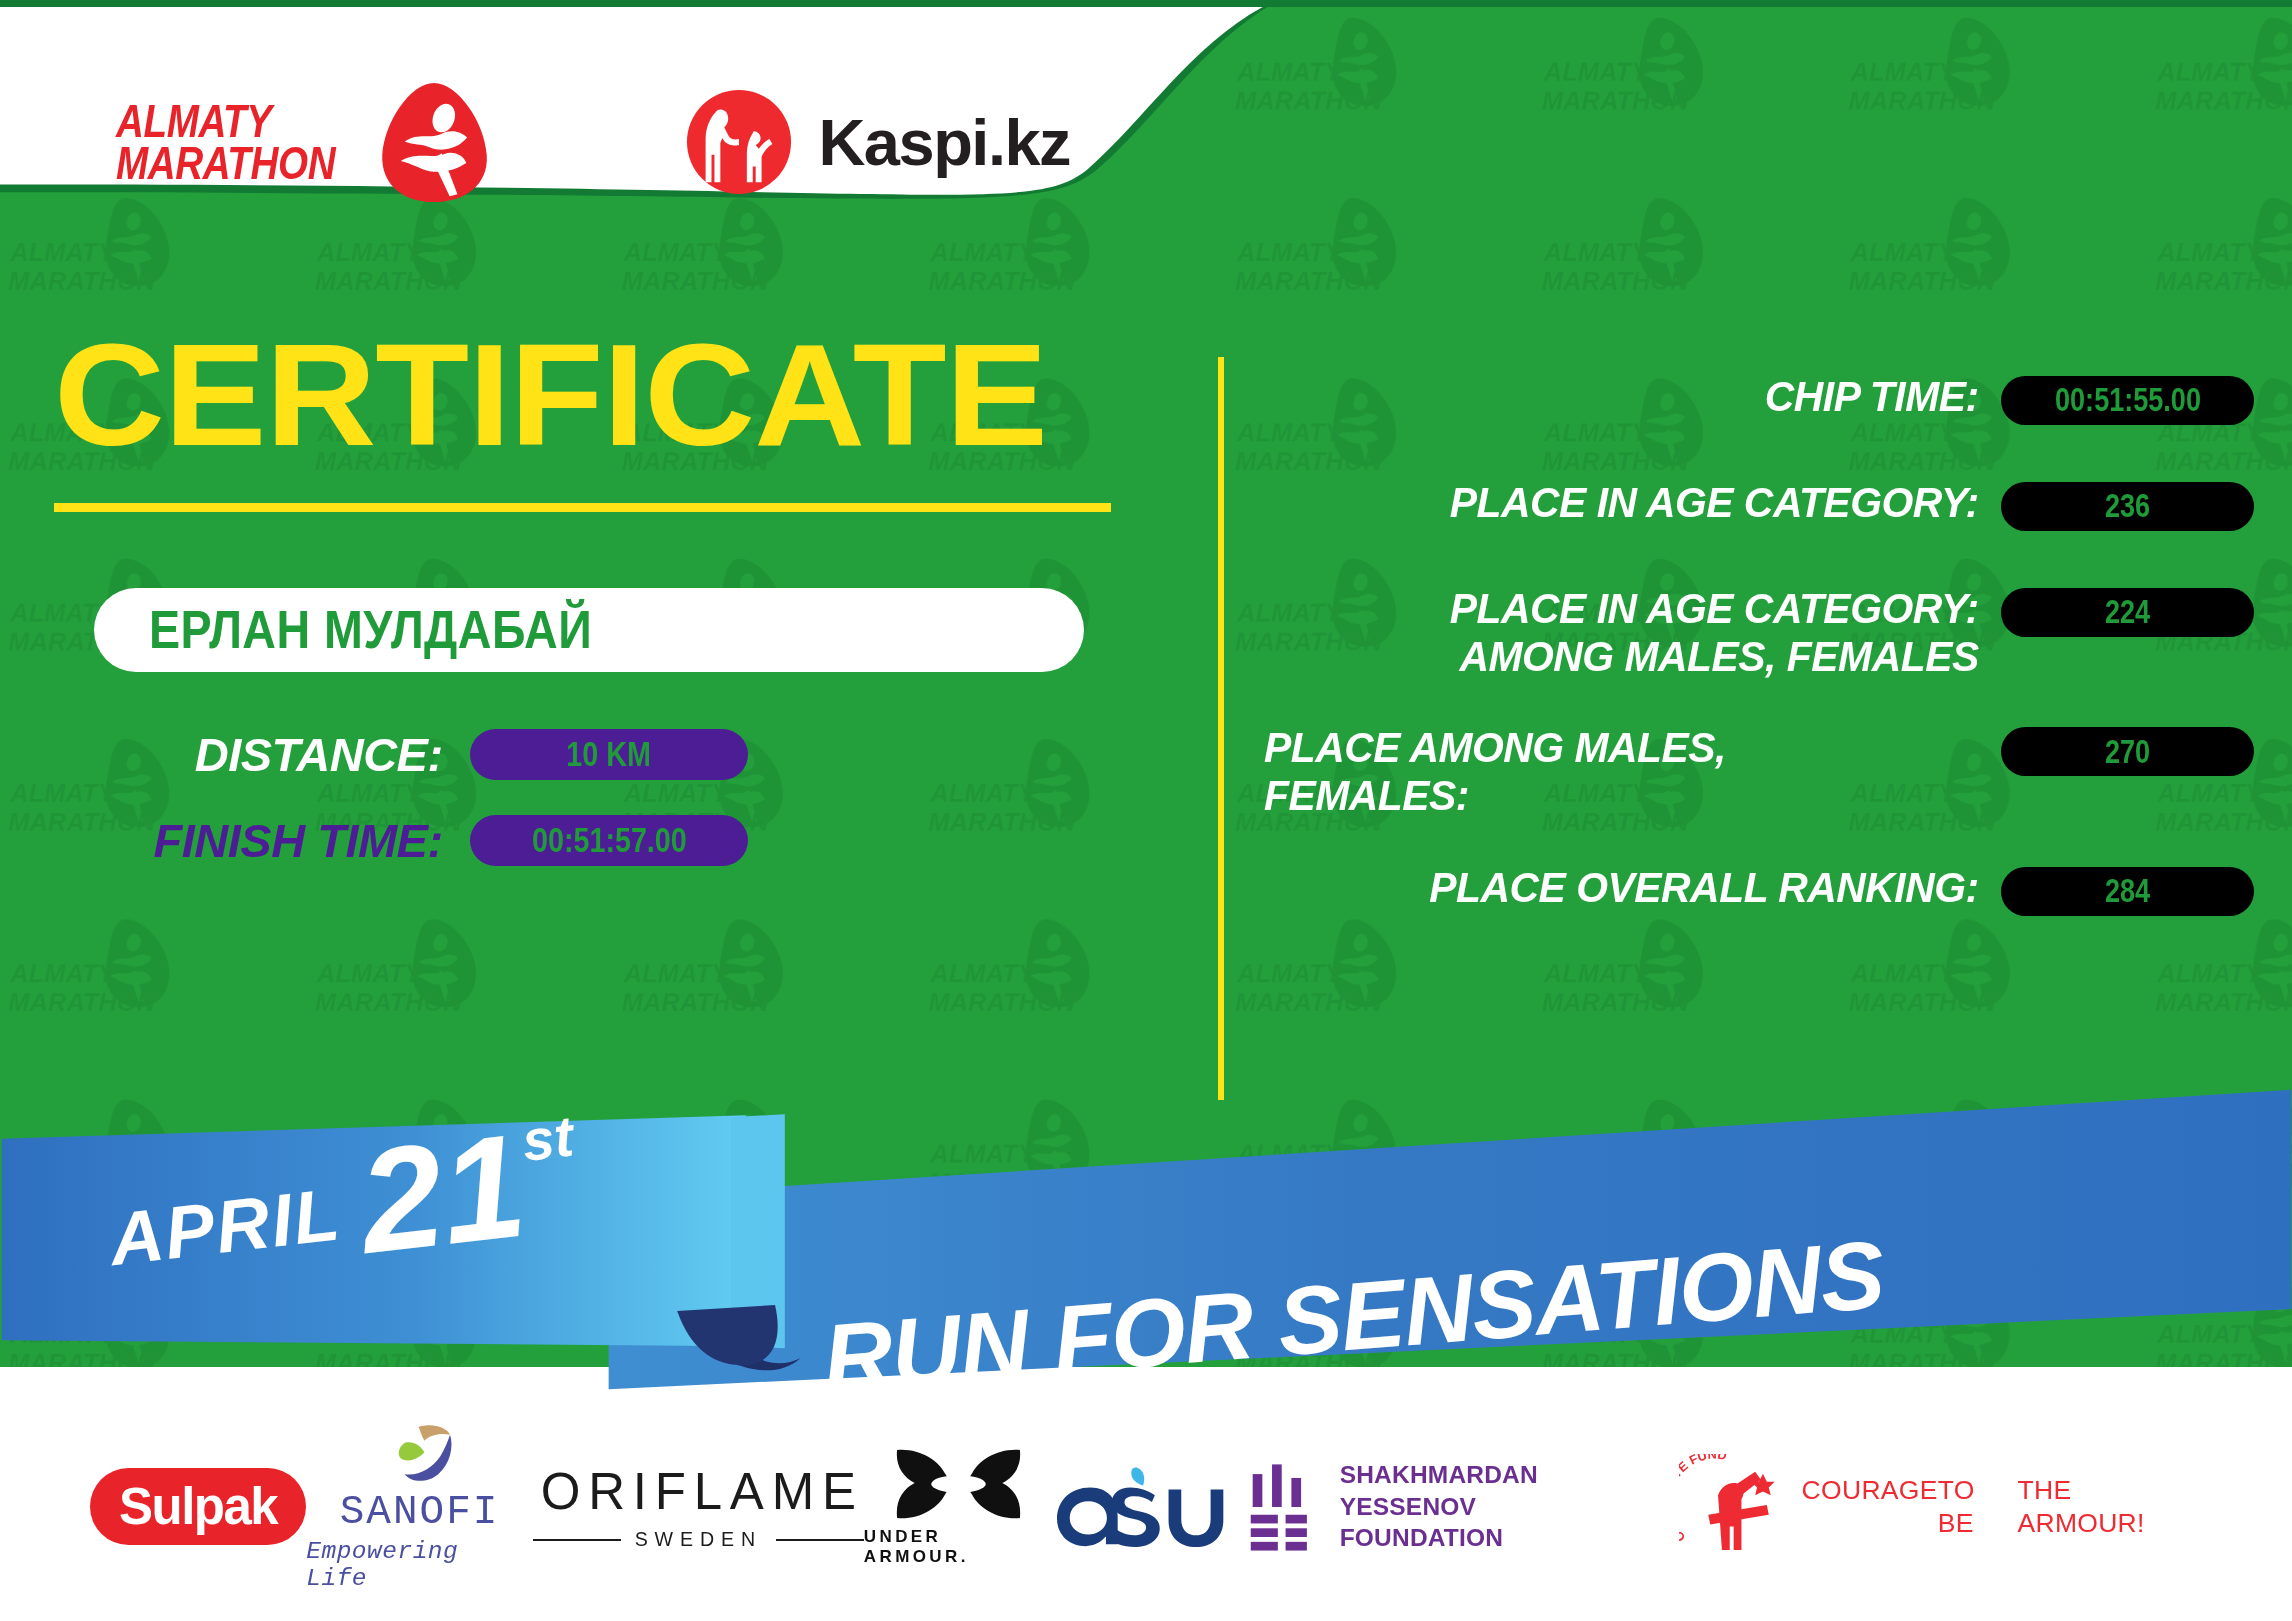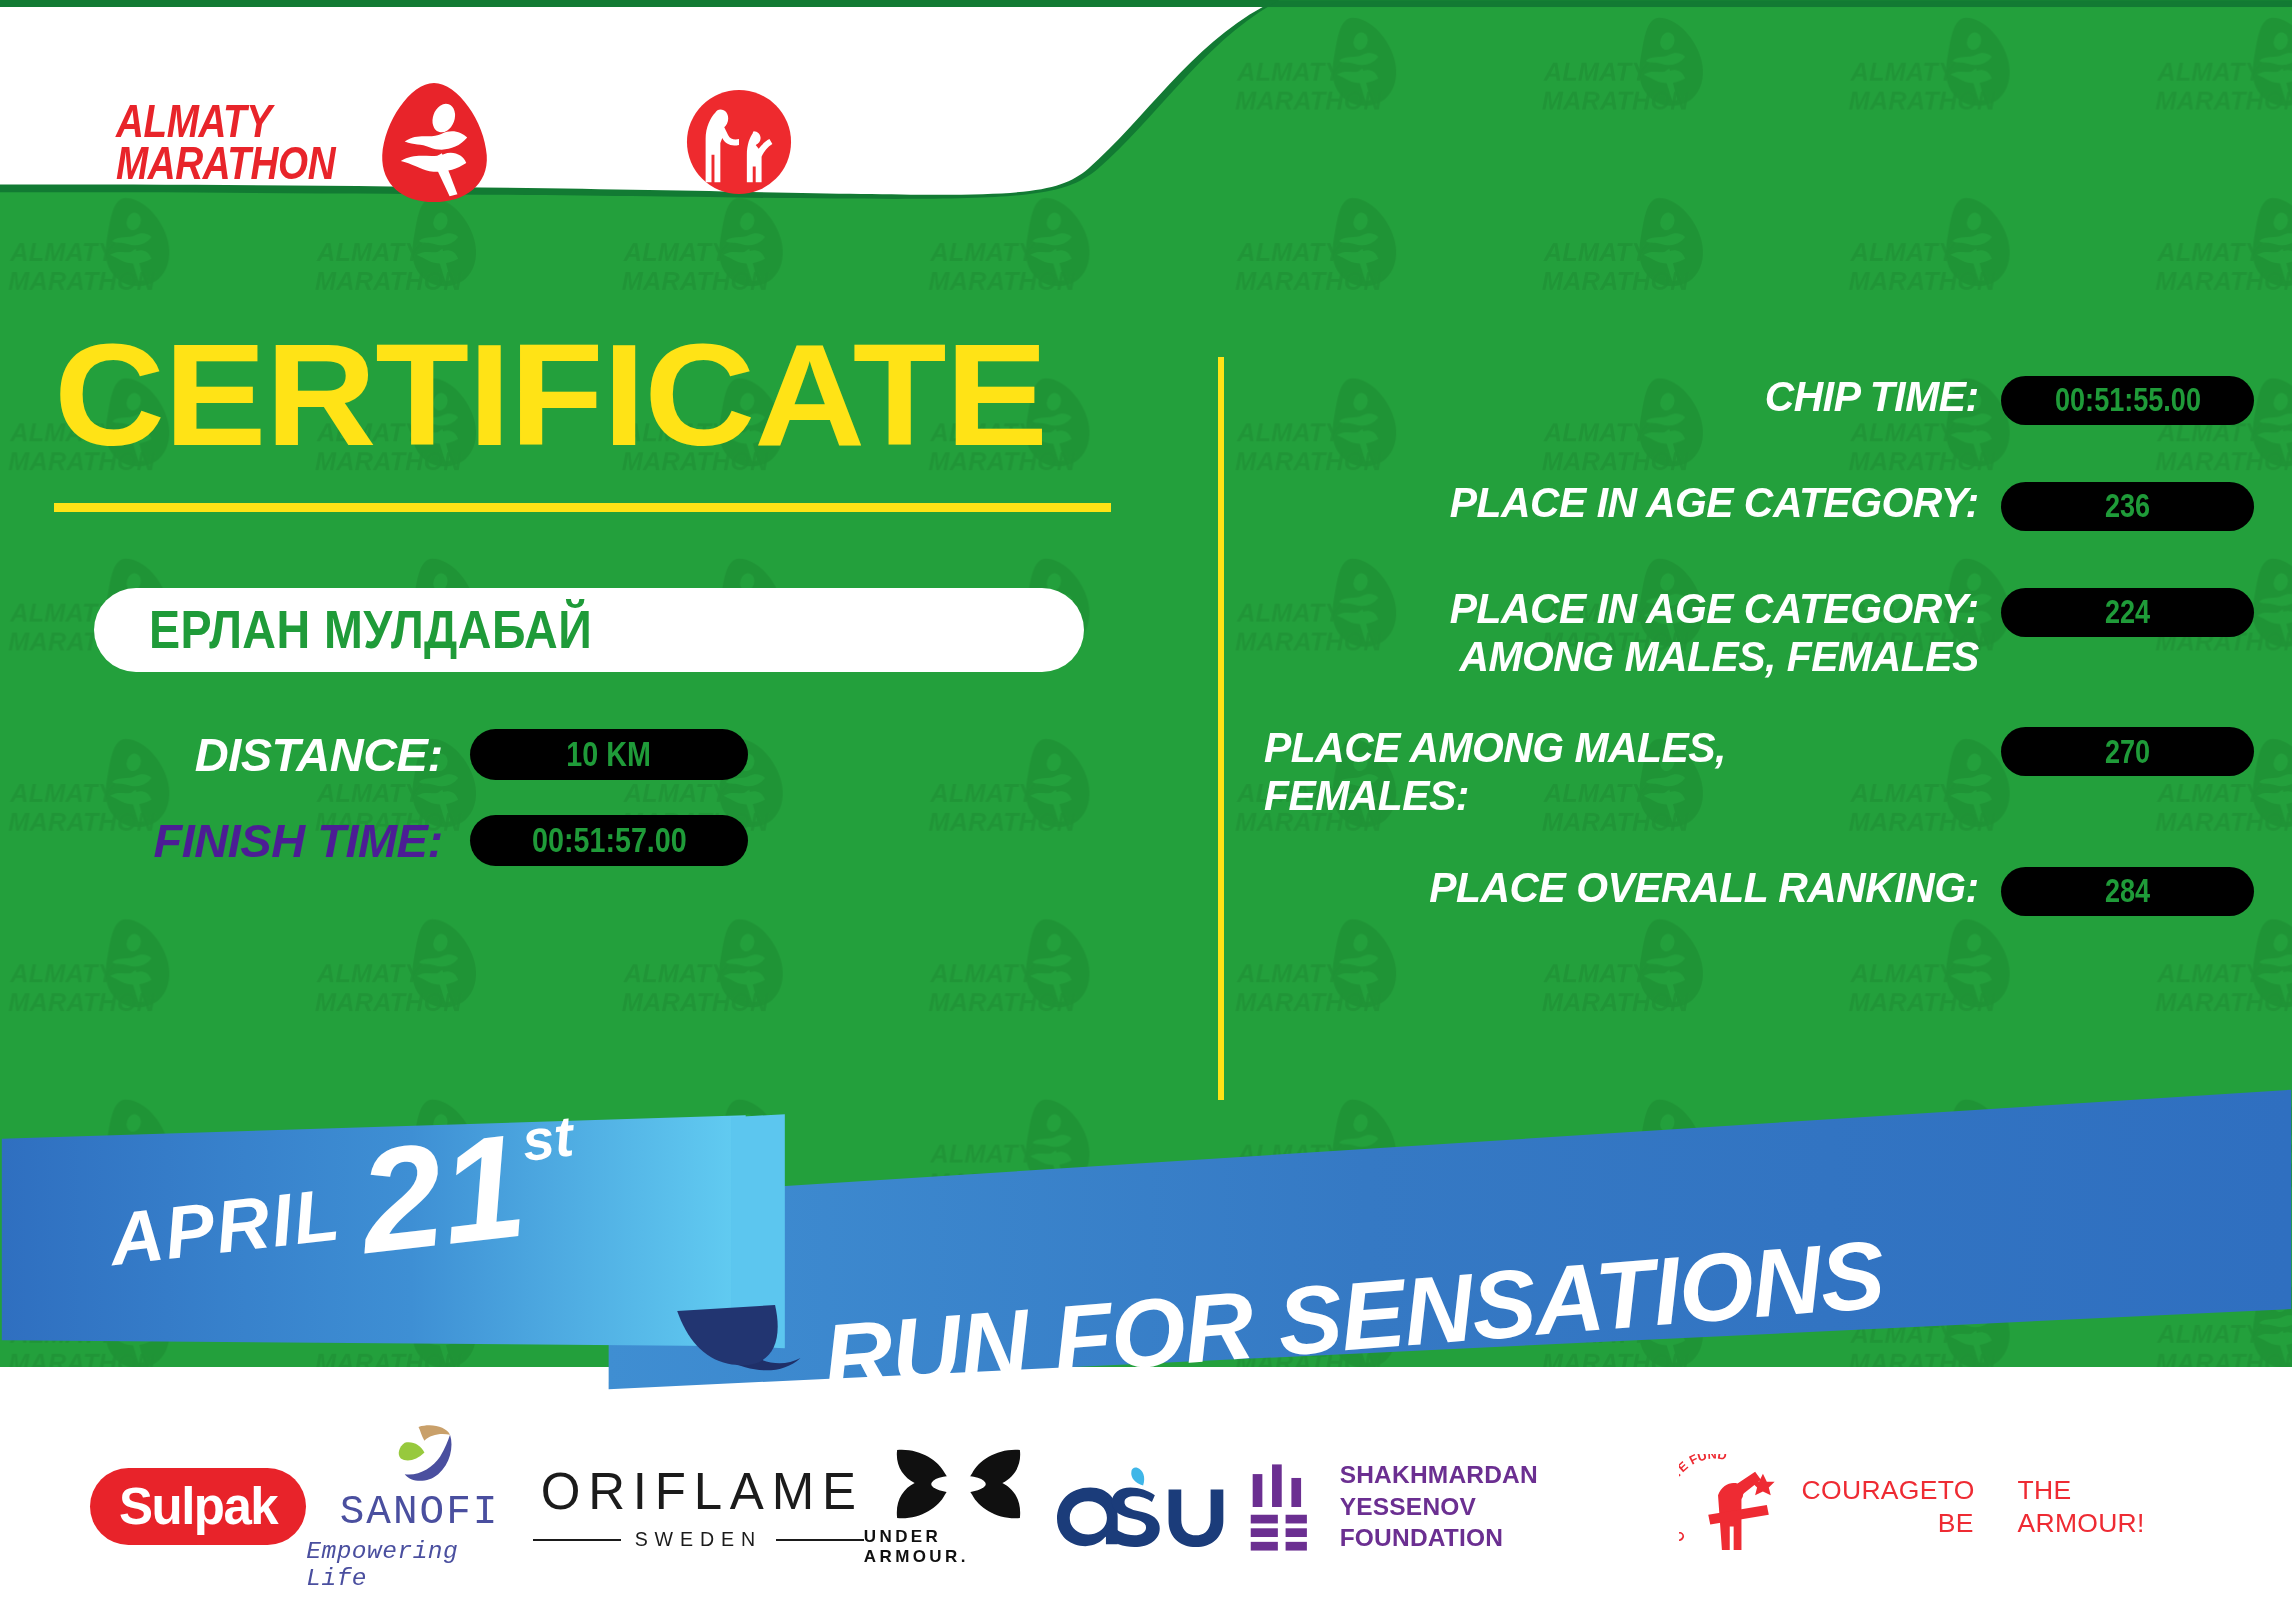--- a/index.html
+++ b/index.html
@@ -119,21 +119,21 @@
     font-size:47px;
     font-weight:bold;
     font-style:italic;
     letter-spacing:-0.5px;
     white-space:nowrap;
   }
   .lbl.white { color:#ffffff; }
   .lbl.yellow { color:#4c1d95; }
   .lrow .val-pill {
     width:278px; height:51px;
-    background:#000000;
+    background:#4c1d95;
     border-radius:25.5px;
     display:flex; align-items:center; justify-content:center;text-align:center;
   }
   .val-text {
     font-size:35px; font-weight:bold;
     color:#1f9b39; letter-spacing:0px;
     transform:scaleX(0.82);
     white-space:nowrap;
   }
 
@@ -331,20 +331,21 @@
         <circle cx="55" cy="55" r="53" fill="#ee2a2e"></circle>
 
         <path d="M36 22 C41 22 44 26 44 31 C44 35 42 38 40 40 L44 48 C46 52 50 53 55 52 L55 58
                  C47 60 41 57 38 51 L36 56 L36 96 L30 96 L30 68 L27 68 L27 96 L21 96 L21 52
                  C21 40 26 30 31 25 C32 23 34 22 36 22 Z" fill="#ffffff"></path>
 
         <path d="M70 44 C74 44 77 47 77 51 C77 54 75 57 72 58 L75 62 C78 58 82 54 86 52 L89 57
                  C84 60 80 65 78 70 L78 96 L72 96 L72 80 L69 80 L69 96 L63 96 L63 68
                  C63 58 66 50 69 46 C69 45 70 44 70 44 Z" fill="#ffffff"></path>
       </svg>
+      <span class="kaspi-word">Kaspi.kz</span>
     </div>
 
   </div>
 
   <div class="left-col">
 
     <div class="cert-title">CERTIFICATE</div>
 
     <div class="title-rule"></div>
 

